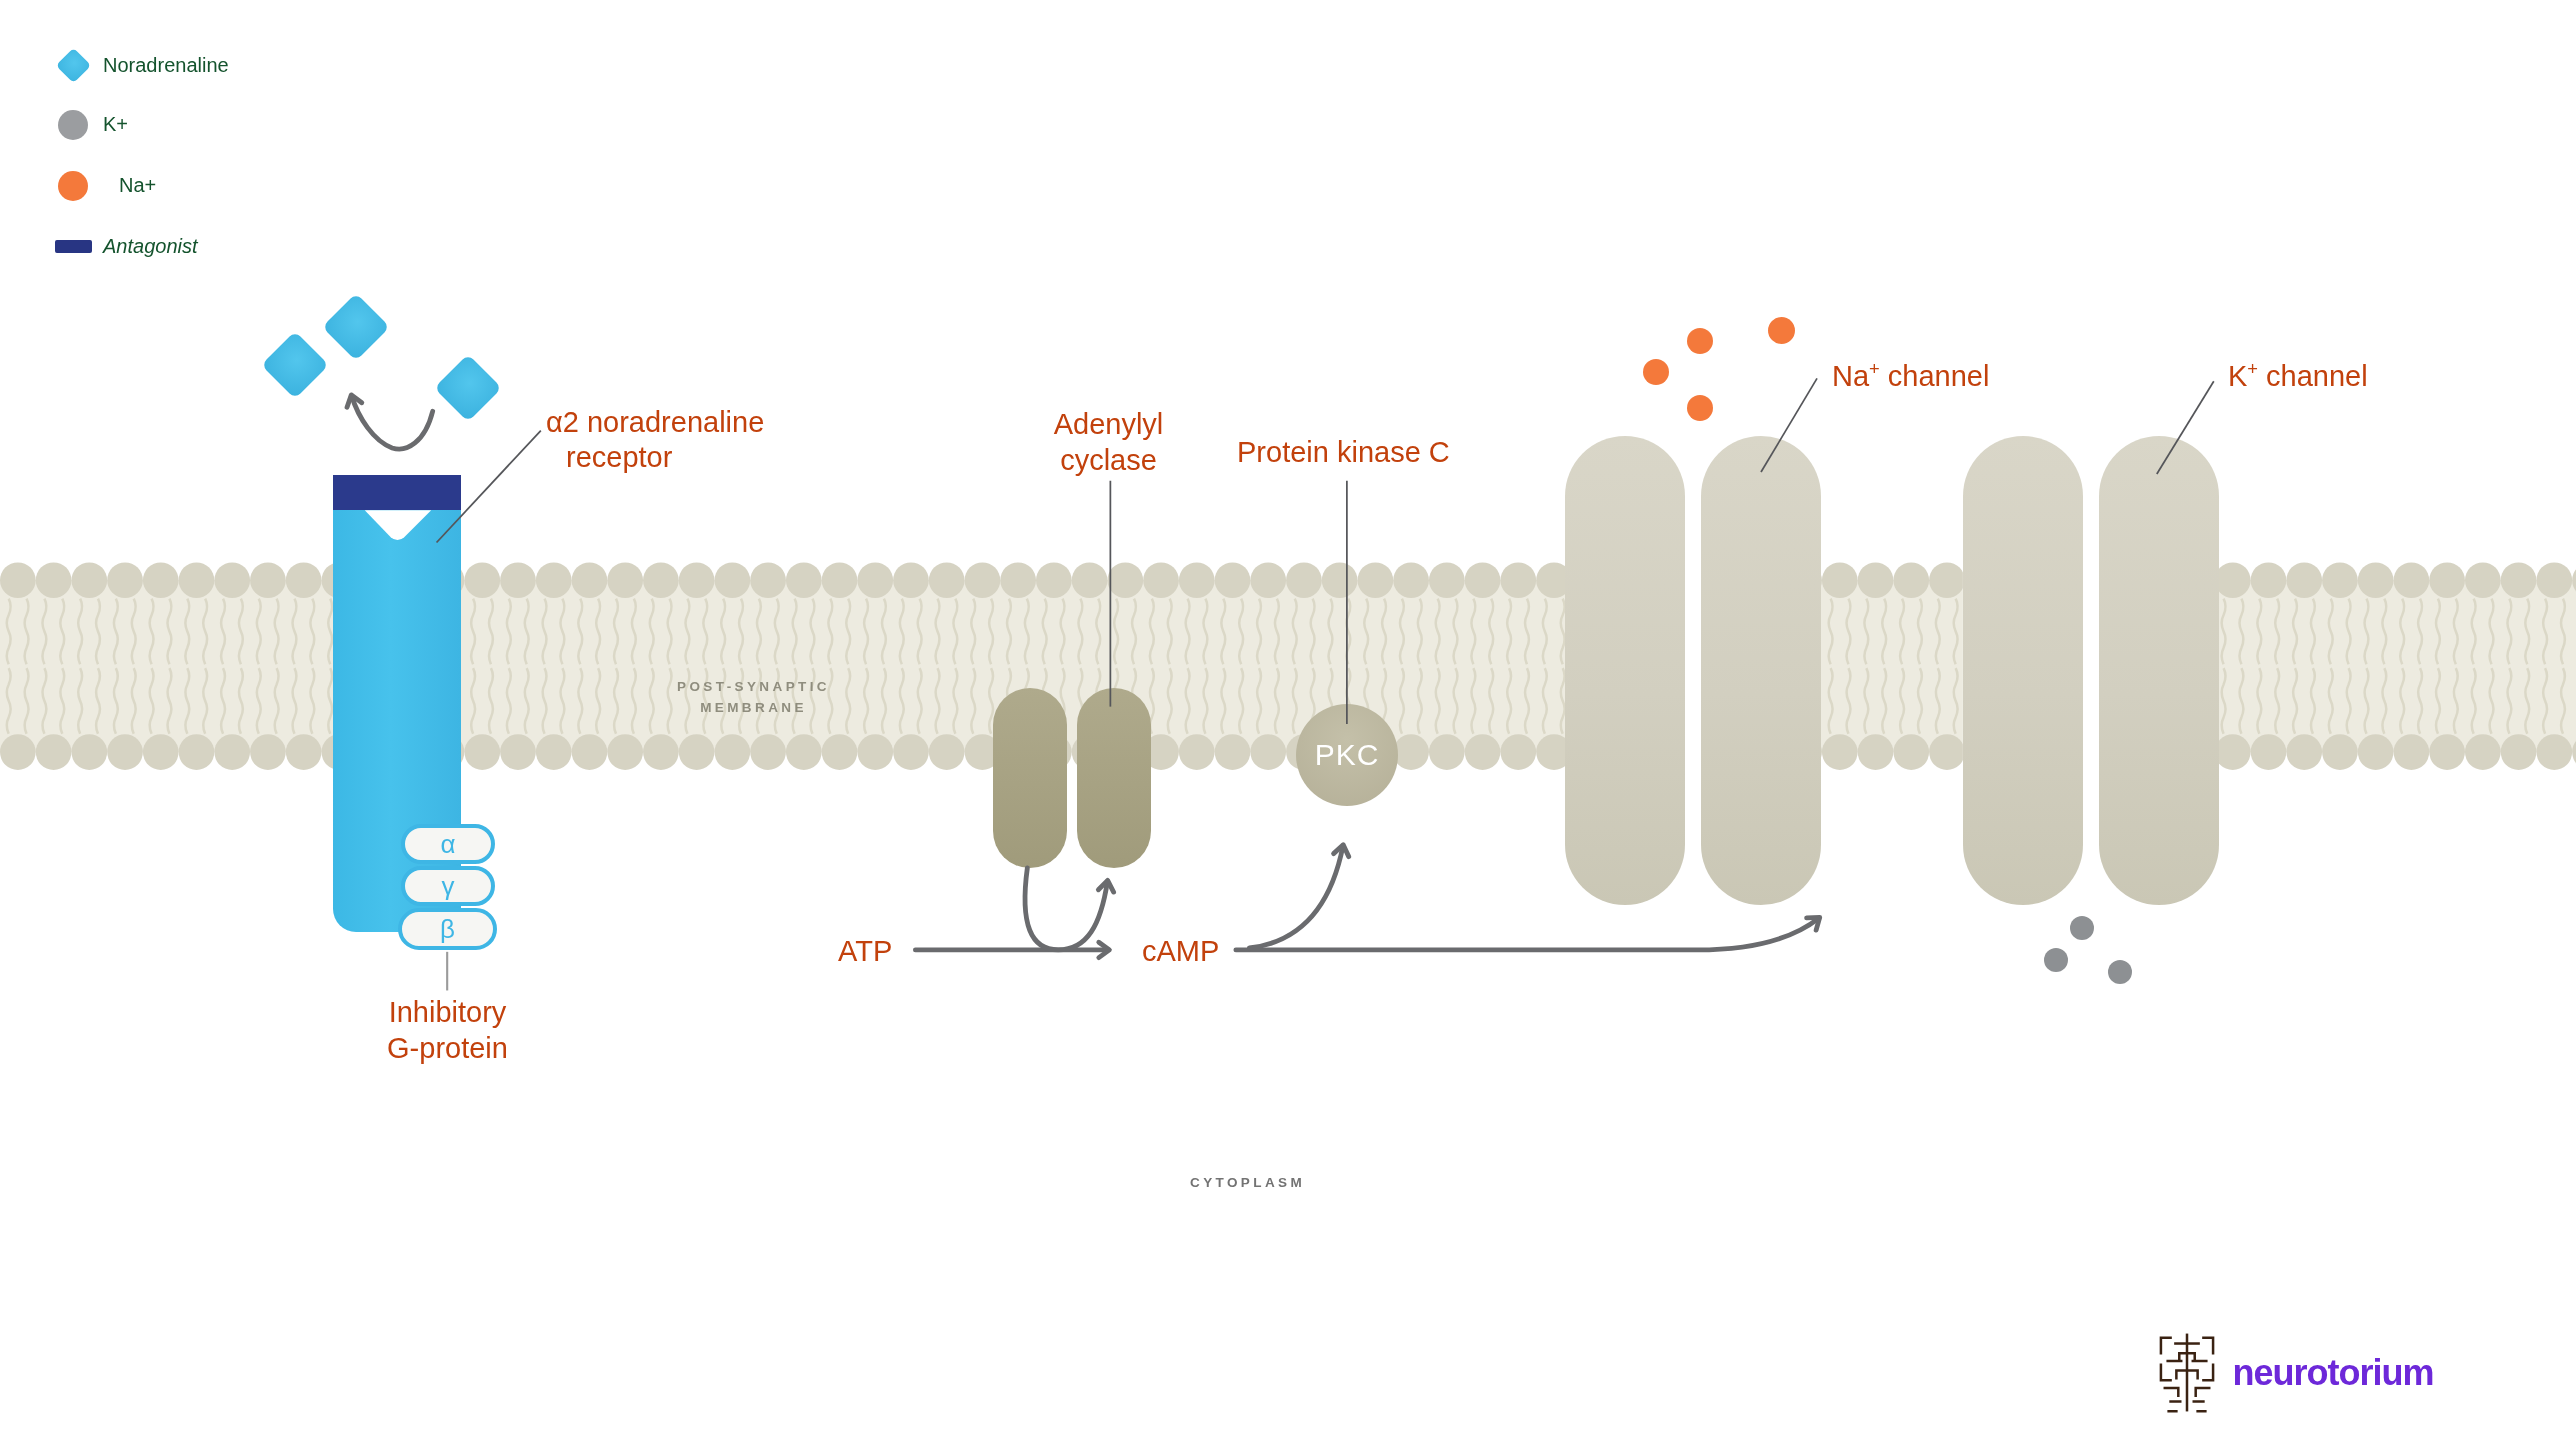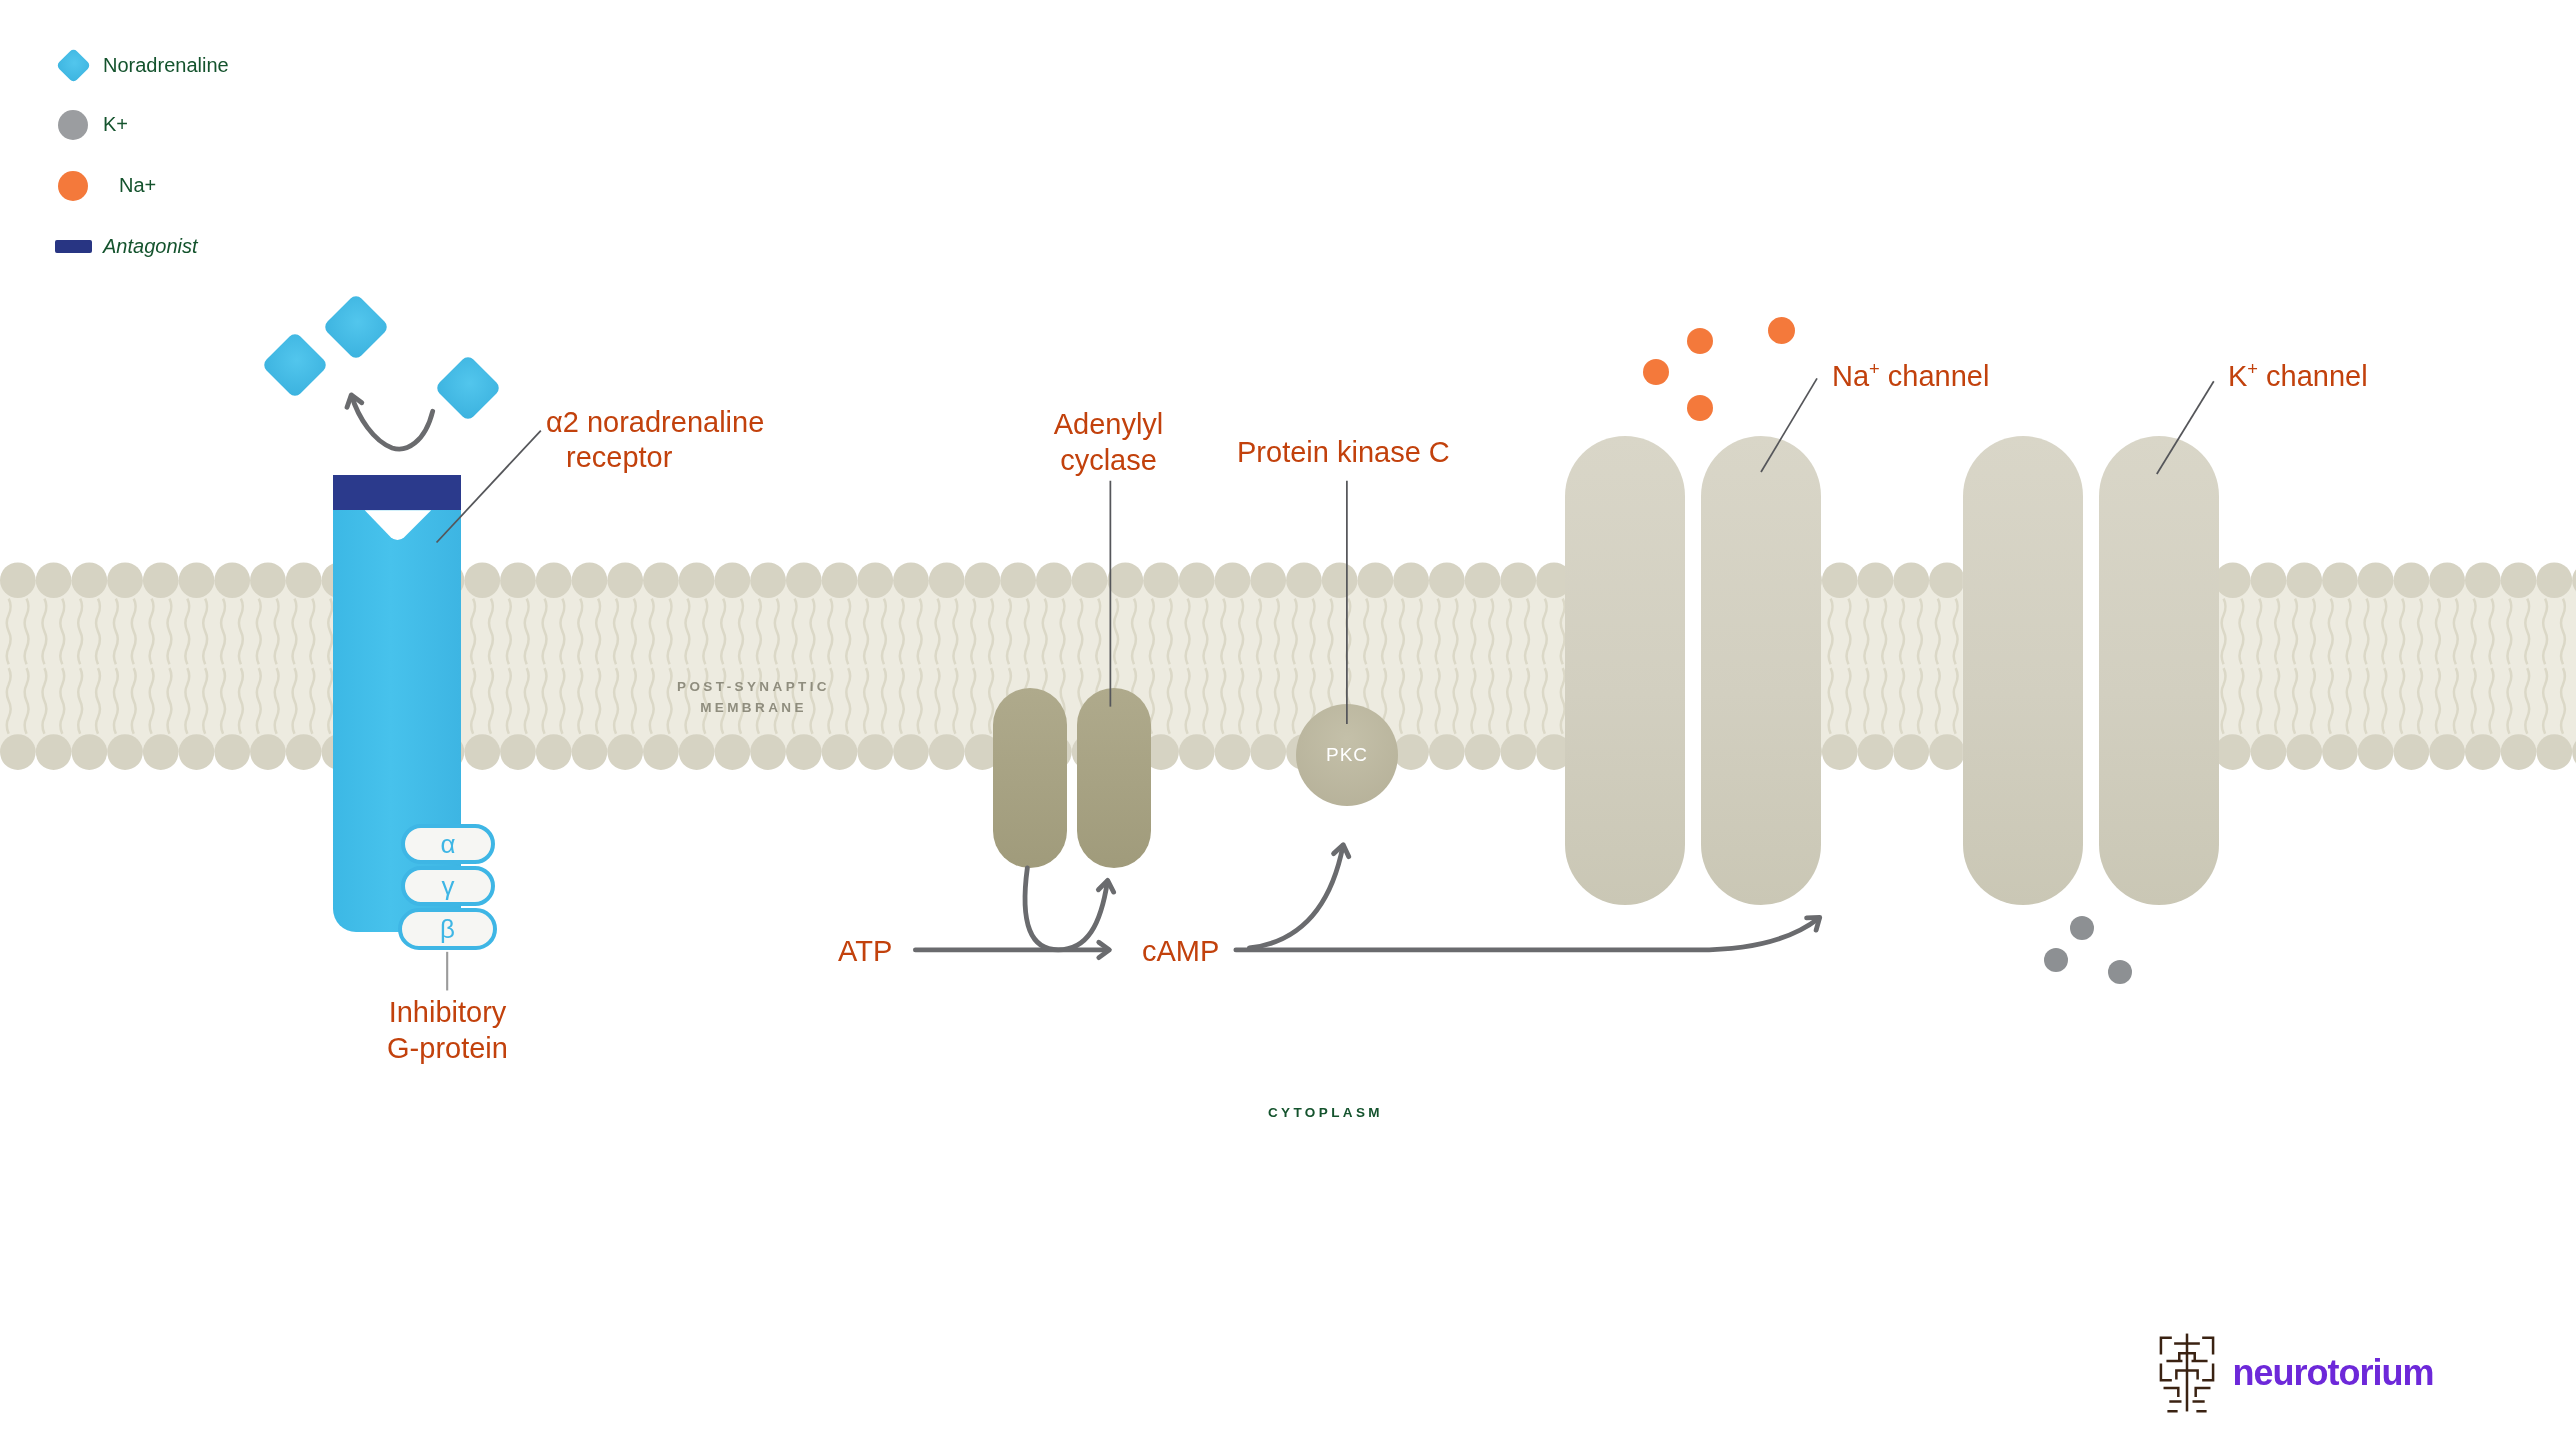--- a/index.html
+++ b/index.html
@@ -25,21 +25,21 @@
   .diamond{width:48px;height:48px;border-radius:7.7px;transform:rotate(45deg);}
   
   .gp-pill{position:absolute;left:401px;width:94px;height:40px;border-radius:21px;
     background:#F6F6F3;border:4.8px solid #3EB6E5;box-sizing:border-box;
     display:flex;align-items:center;justify-content:center;
     font-size:26px;color:#3EB6E5;z-index:12;}
   
   .ac-pill{position:absolute;width:74px;height:180px;border-radius:38px;z-index:10;}
   .channel-pill{position:absolute;width:120px;height:469px;border-radius:60px;top:436px;z-index:10;}
   .pkc-circle{position:absolute;left:1296px;top:704px;width:102px;height:102px;border-radius:50%;
-    display:flex;align-items:center;justify-content:center;color:#ffffff;font-size:19px;
+    display:flex;align-items:center;justify-content:center;color:#ffffff;font-size:30px;
     letter-spacing:1px;z-index:11;}
   .ion{position:absolute;border-radius:50%;z-index:11;}
   .z20{z-index:20;}
   svg{display:block;}
 </style>
 </head>
 <body>
 
 <div class="stage">
 
@@ -508,21 +508,21 @@
       <circle cx="2682.5" cy="204" r="18.5" fill="#D6D3C3"></circle>
       <rect x="1621" y="0" width="265" height="240" fill="#ffffff"></rect>
       <rect x="2033" y="0" width="265" height="240" fill="#ffffff"></rect>
     </svg>
 
   <div class="abs smallcaps lbl-center" style="left:633px;top:644px;width:241px;line-height:21px;color:#8F8D7E;z-index:5;margin-top:32px;">
     <div>POST-SYNAPTIC</div>
     <div>MEMBRANE</div>
   </div>
 
-  <div class="abs smallcaps" style="left:1190px;top:1105px;width:193px;text-align:right;color:#14532d;">CYTOPLASM</div>
+  <div class="abs smallcaps" style="left:1190px;top:1175px;width:193px;text-align:left;color:#737373;">CYTOPLASM</div>
 
   <div class="abs receptor-body" style="background:linear-gradient(90deg,#3CB8E5,#47C2EC 45%,#3DB5E3);z-index:10;"></div>
   <div class="abs receptor-cap" style="background:#2B3A8C;z-index:10;"></div>
   <svg class="abs" style="left:333px;top:510px;z-index:10;" width="128" height="39" viewBox="0 0 133 40">
     <path d="M33 0 L102 0 L74 28 Q67 34 60 28 Z" fill="#ffffff"></path>
   </svg>
 
   <div class="abs lbl" style="left:546px;top:404px;">α2 noradrenaline</div>
   <div class="abs lbl" style="left:566px;top:439px;">receptor</div>
 

